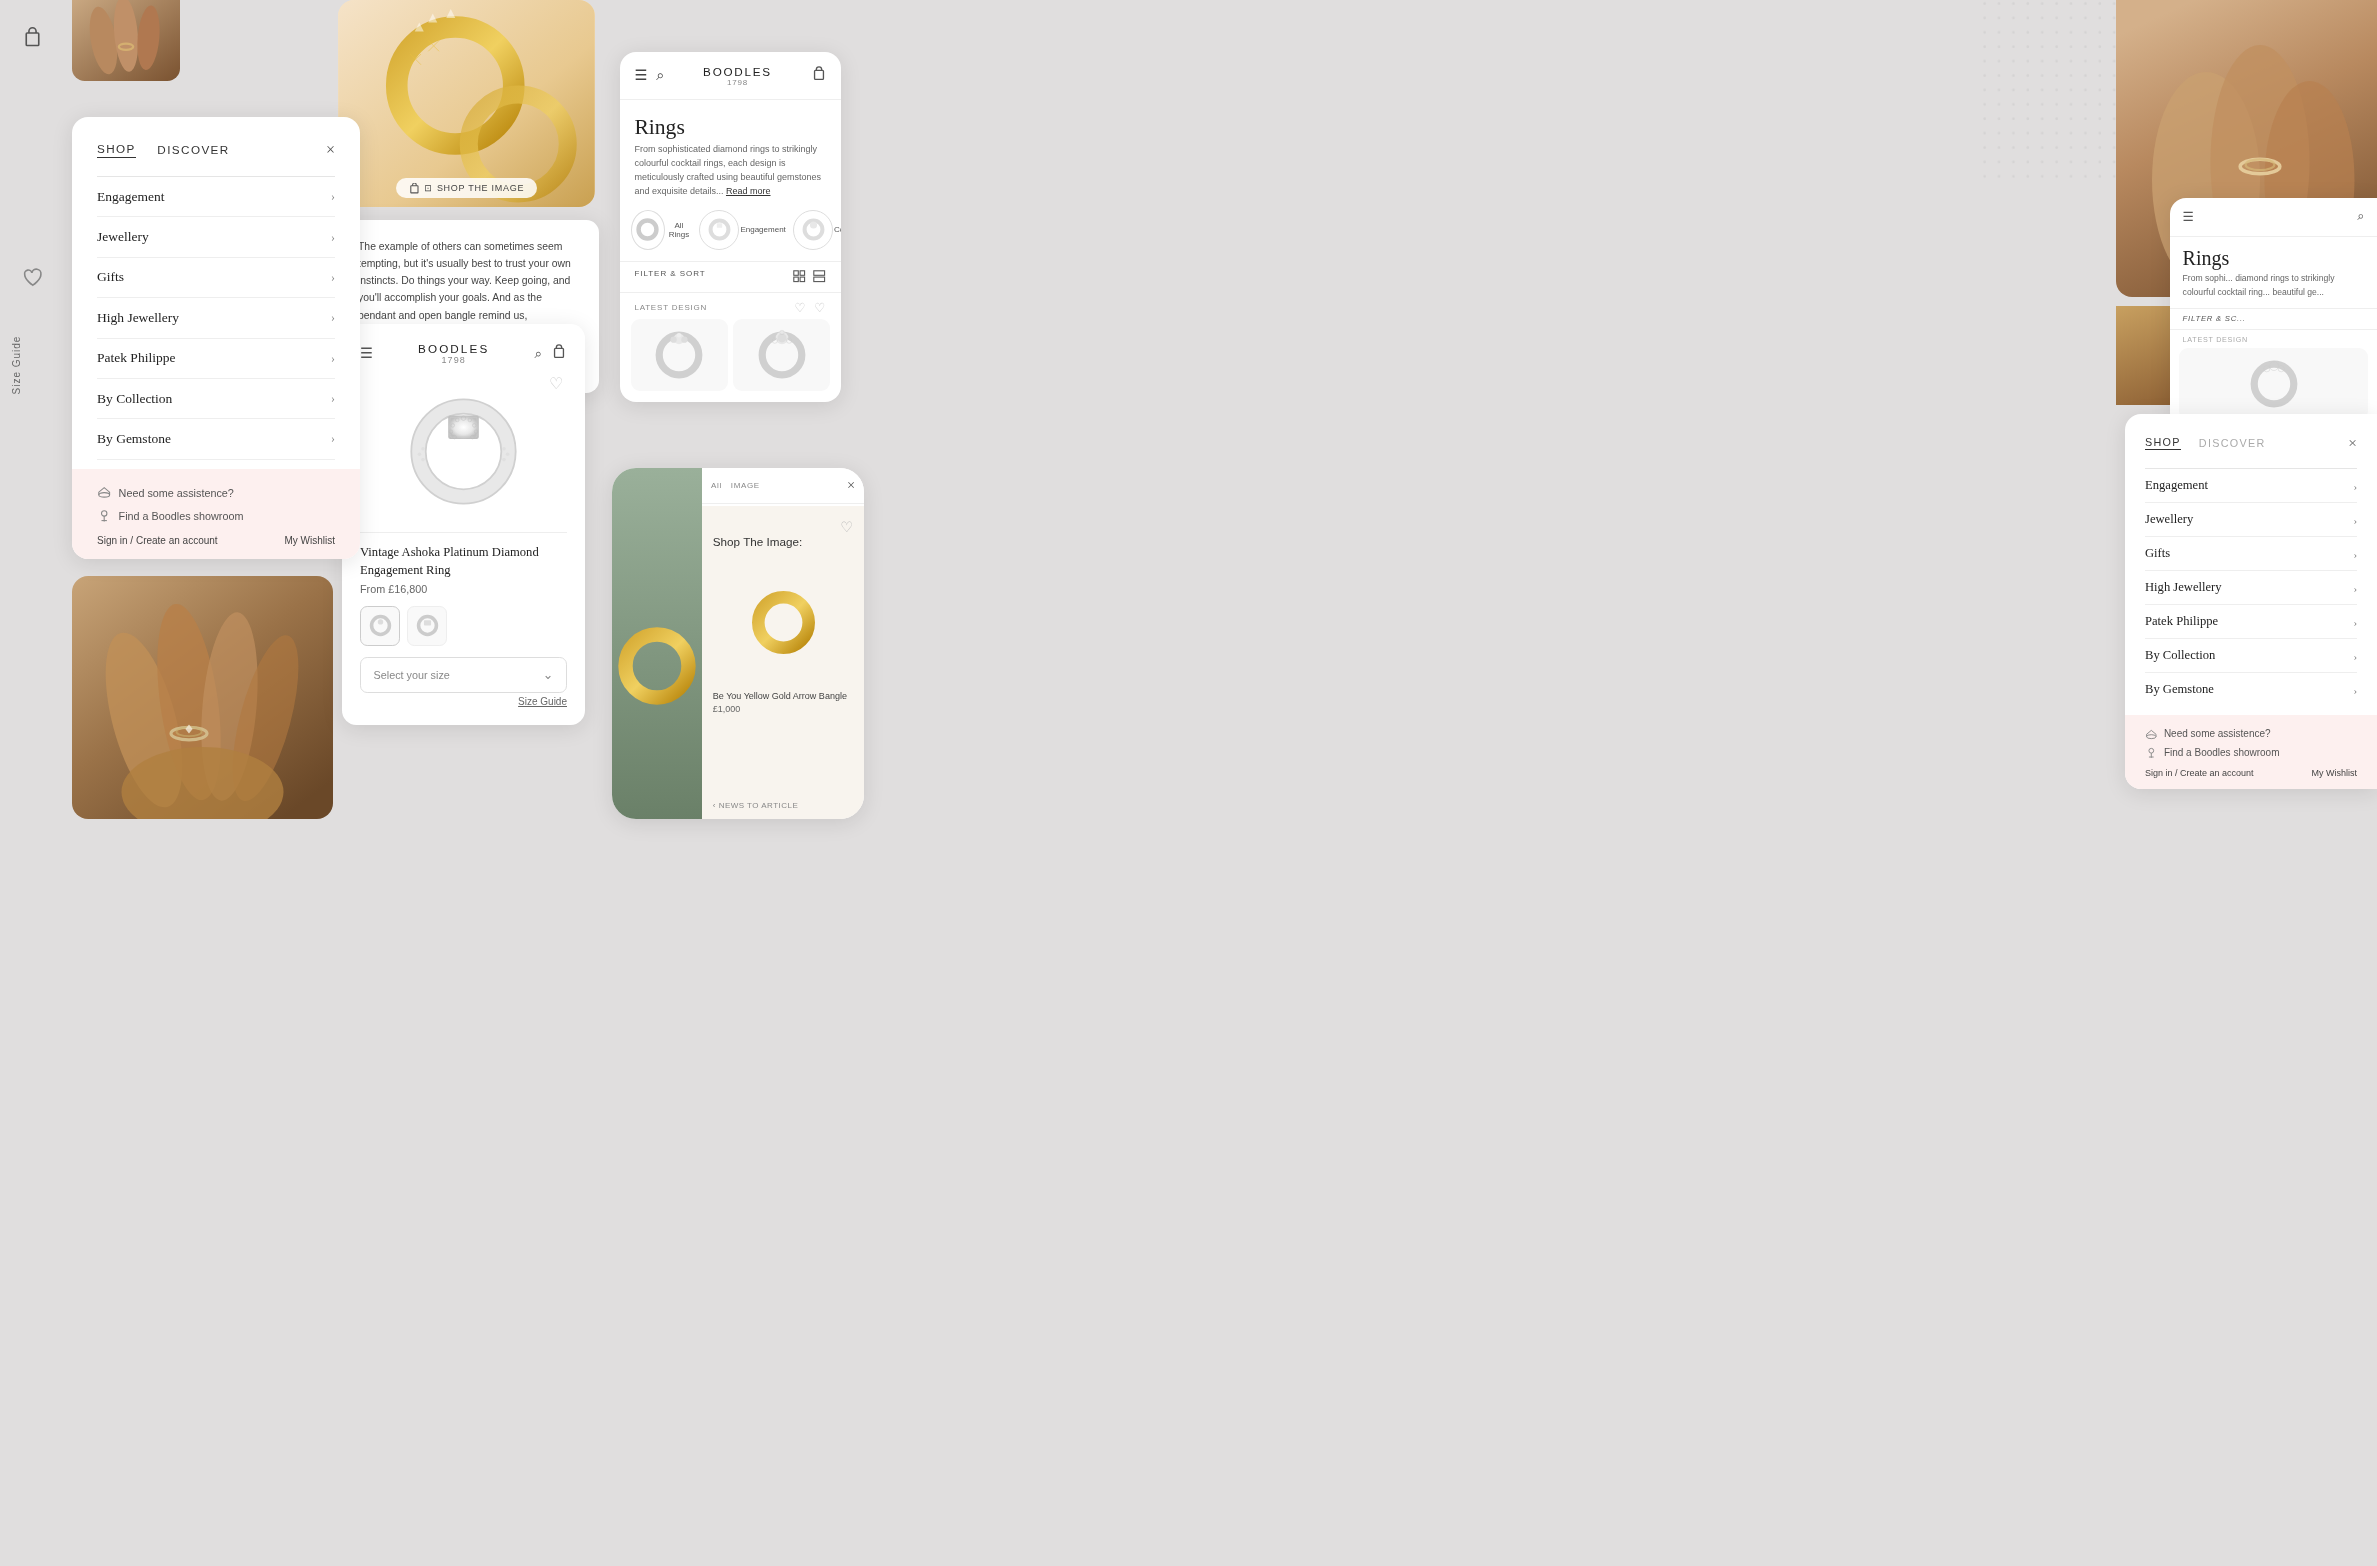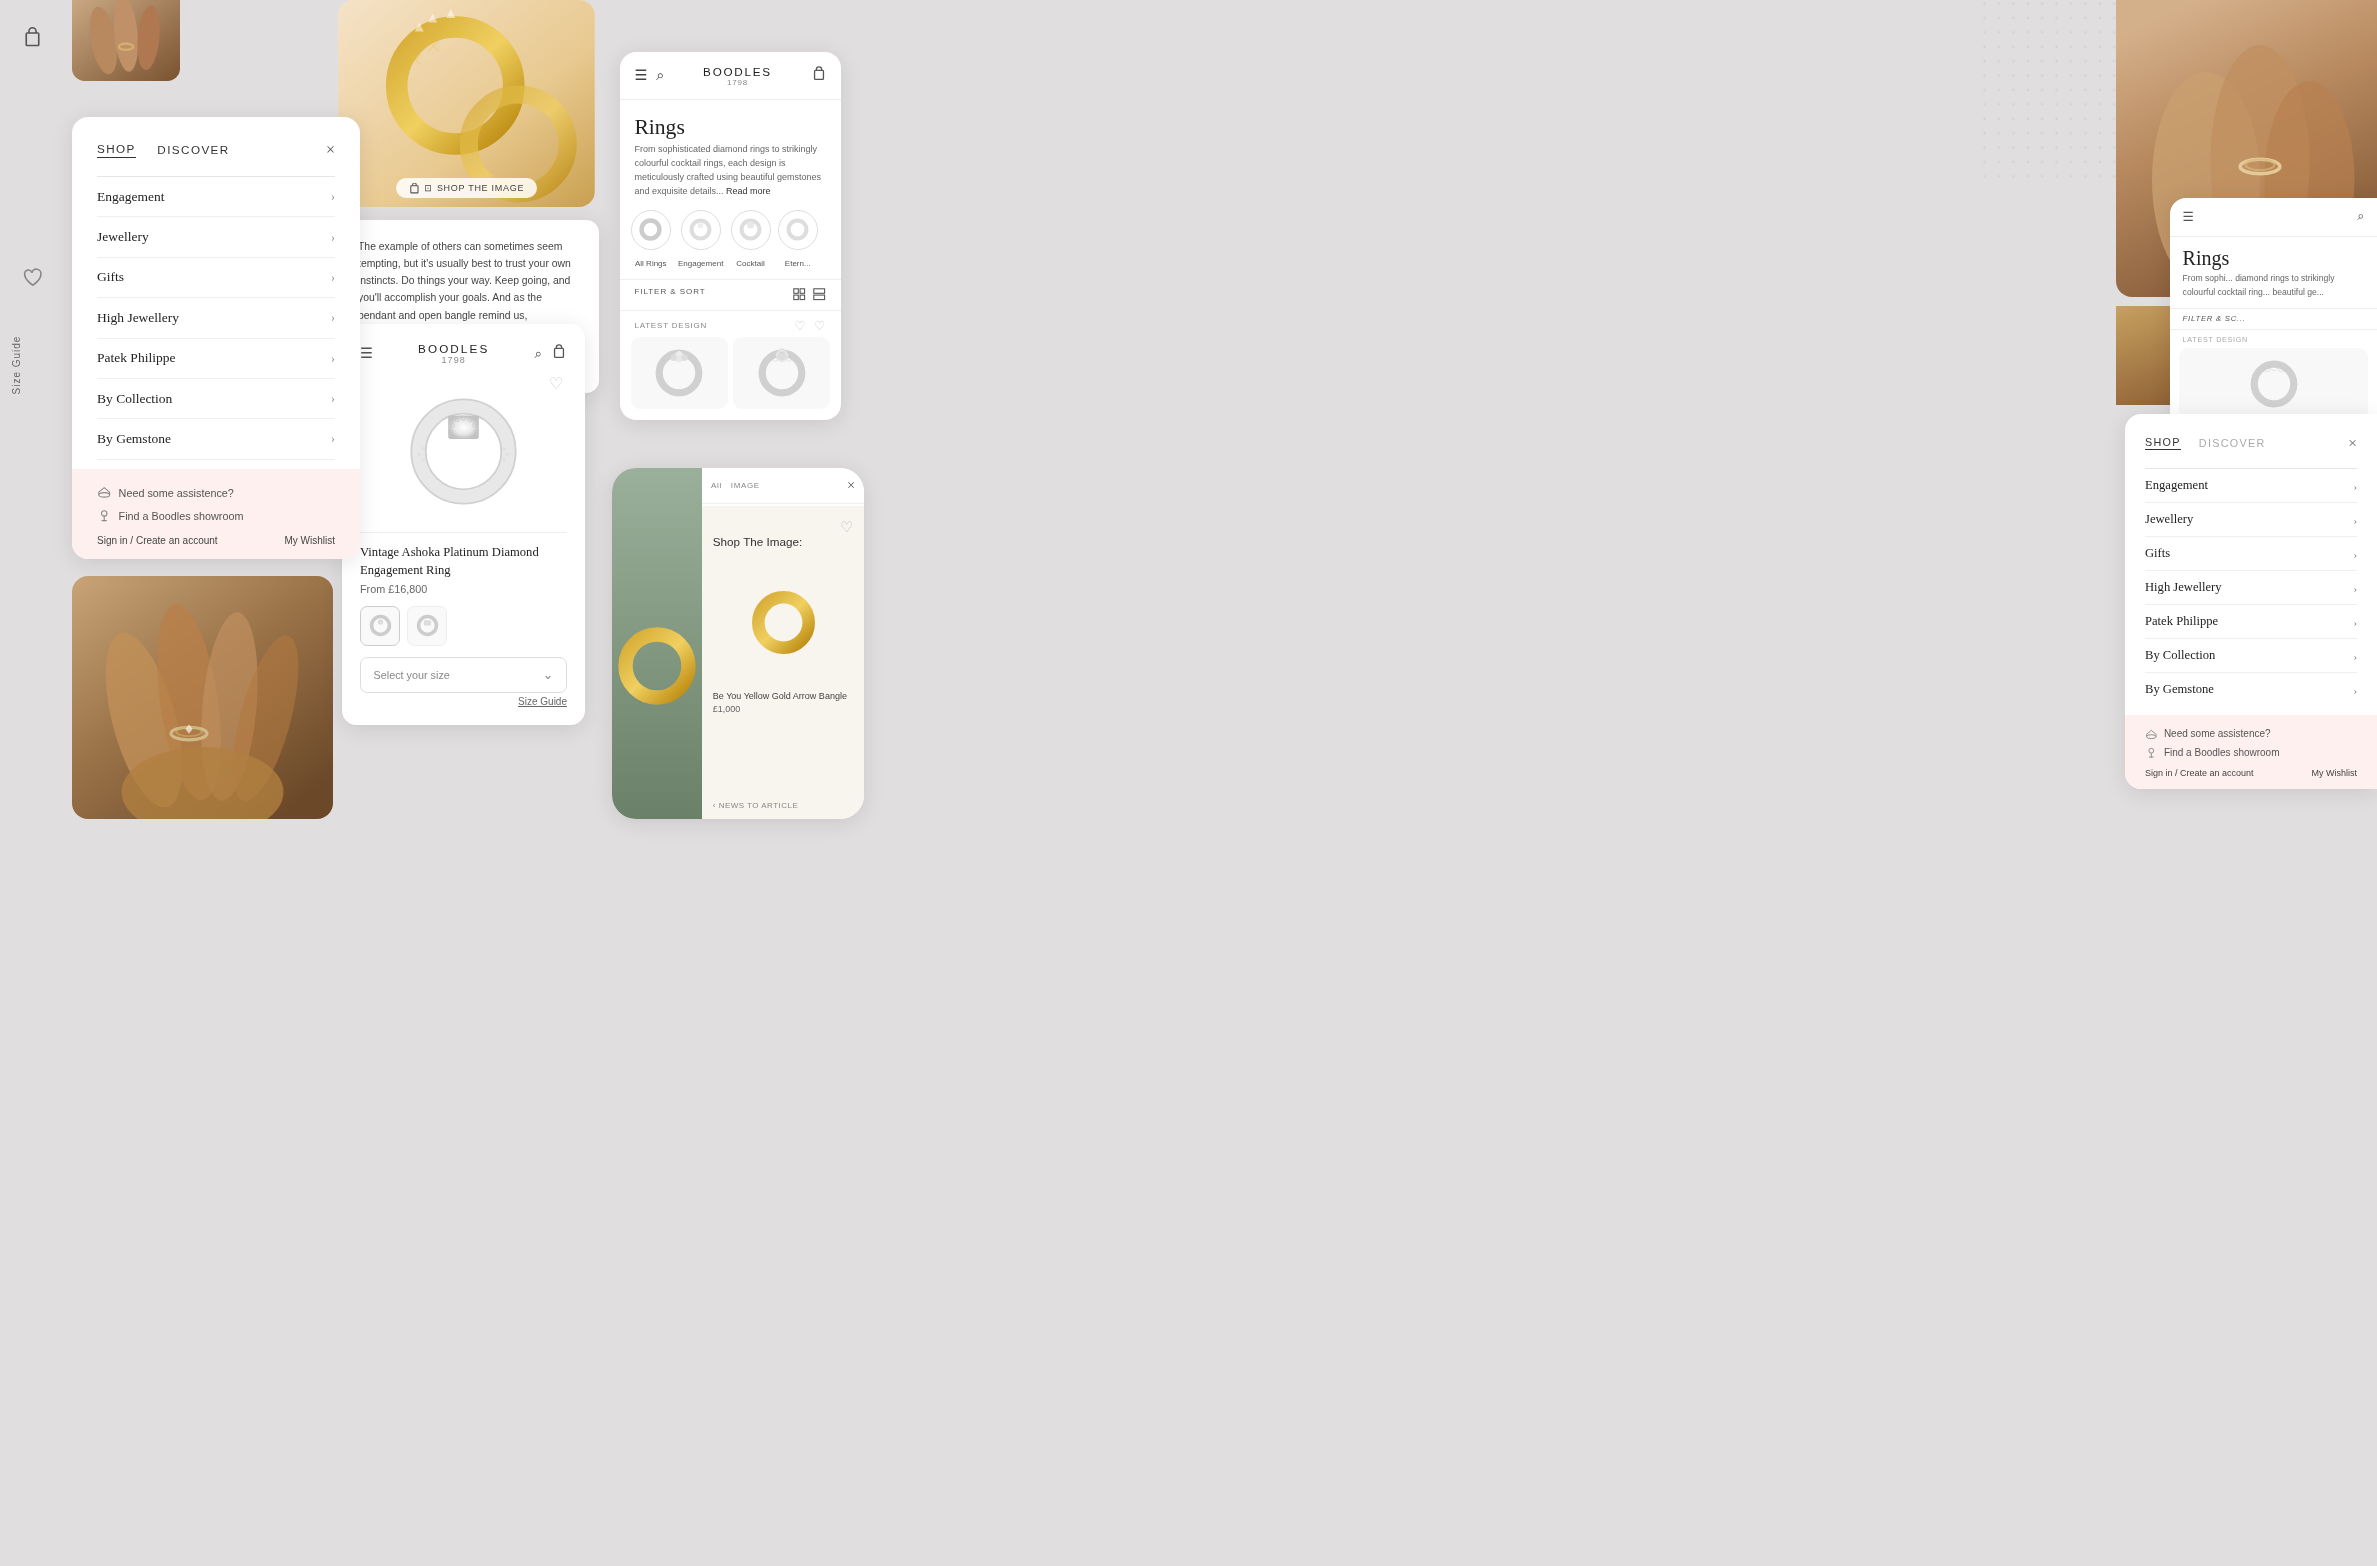--- a/index.html
+++ b/index.html
@@ -147,32 +147,33 @@
     }
     .rings-desc {
       padding: 0 14.4px 10.8px 14.4px;
       font-size: 9px;
       color: #666;
       line-height: 1.55;
       font-family: Arial, sans-serif;
     }
     .rings-desc .read-more {
       color: #333;
+      text-decoration: underline;
     }
     .ring-types {
       display: flex;
       gap: 7.2px;
       padding: 0 10.8px 10.8px 10.8px;
       overflow: hidden;
     }
     .ring-type-item {
       display: flex;
-      flex-direction: column;
+      flex-direction: row;
       align-items: center;
-      gap: 9px;
+      gap: 1px;
     }
     .ring-type-circle {
       width: 40px;
       height: 40px;
       border-radius: 50%;
       border: 1.4px solid #ddd;
       display: flex;
       align-items: center;
       justify-content: center;
       font-size: 18px;

